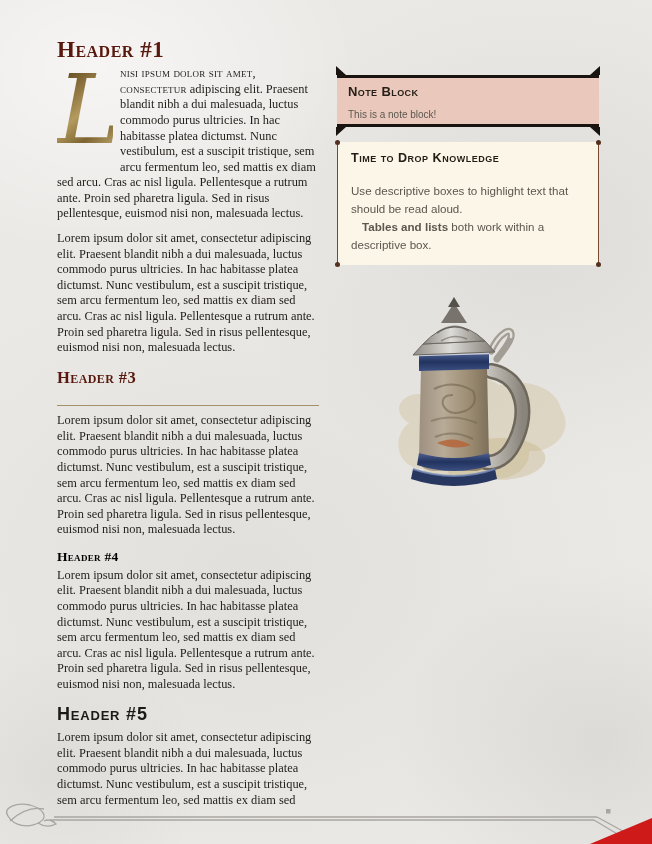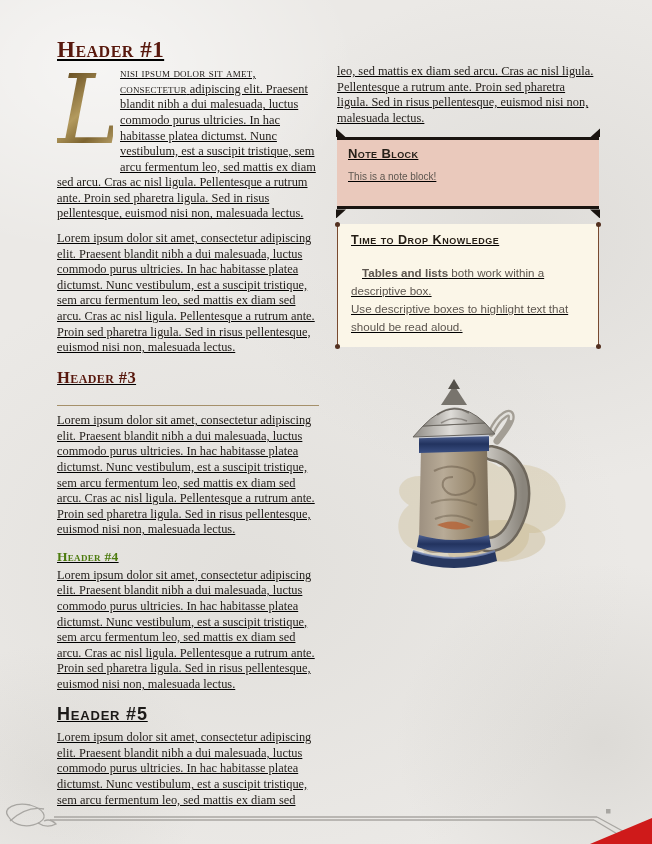--- a/index.html
+++ b/index.html
@@ -7,52 +7,52 @@
     width:652px;height:844px;position:relative;overflow:hidden;
     font-family:"Liberation Serif",serif;
     background-color:#ebe9e6;
     background-image:
       radial-gradient(ellipse 420px 300px at 15% 8%, rgba(255,255,255,.55), transparent 62%),
       radial-gradient(ellipse 520px 420px at 82% 28%, rgba(178,176,170,.22), transparent 60%),
       radial-gradient(ellipse 640px 520px at 38% 68%, rgba(188,186,178,.20), transparent 60%),
       radial-gradient(ellipse 340px 300px at 92% 88%, rgba(168,166,158,.22), transparent 60%),
       radial-gradient(ellipse 260px 220px at 8% 92%, rgba(172,170,162,.18), transparent 60%);
   }
-  .columns{position:absolute;top:38px;left:57px;width:542px;display:flex;gap:18px;text-decoration:underline;}
+  .columns{position:absolute;top:38px;left:57px;width:542px;display:flex;gap:18px;}
   .col{width:262px;}
   .col-left{height:772px;overflow:hidden;}
   .col-right{padding-top:26px;box-sizing:border-box;}
 
   
   .h-xl{font-variant:small-caps;font-weight:700;color:#58180D;font-size:23px;
         letter-spacing:.5px;margin:15px 0 4px;line-height:1.05;}
   .h-xl.first{margin-top:0;}
   .h-rule{font-variant:small-caps;font-weight:700;color:#58180D;font-size:16.5px;
         letter-spacing:.4px;margin:13px 0 7px;padding-bottom:19px;
         border-bottom:1.5px solid #a5906a;line-height:1.05;}
-  .h-sm{font-variant:small-caps;font-weight:700;color:#4d7c0f;font-size:13.5px;
+  .h-sm{font-variant:small-caps;font-weight:700;color:#000000;font-size:13.5px;
         letter-spacing:.3px;margin:12px 0 3px;line-height:1.1;}
   .h-sans{font-family:"Liberation Sans",sans-serif;font-variant:small-caps;font-weight:700;
         color:#1c1a18;font-size:18px;letter-spacing:.8px;margin:13px 0 5px;line-height:1.1;}
 
   p.body{font-size:12.4px;line-height:15.6px;margin:0 0 9px;color:#211d19;}
   .lead-sc{font-variant:small-caps;letter-spacing:.2px;}
 
   .dropcap{
     float:left;width:56px;height:88px;margin:6px 7px 0 0;
     font-family:"DejaVu Serif",serif;font-style:italic;
     font-size:96px;line-height:76px;text-align:center;
     color:#8f7539;
     background:linear-gradient(140deg,#6e5527 10%,#b39a5e 45%,#7d6430 68%,#c7b077 95%);
     -webkit-background-clip:text;background-clip:text;-webkit-text-fill-color:transparent;
   }
 
   
   .note{position:relative;background:#eac9bc;border-top:3px solid#1a1410;
-        border-bottom:3px solid #1a1410;padding:6px 11px 24px;margin:11px 0 15px;}
+        border-bottom:3px solid #1a1410;padding:6px 11px 4px;margin:11px 0 15px;}
   .note .tri{position:absolute;width:10px;height:9px;background:#1a1410;}
   .tri-tl{top:-12px;left:-1px;clip-path:polygon(0 0,100% 100%,0 100%);}
   .tri-tr{top:-12px;right:-1px;clip-path:polygon(100% 0,100% 100%,0 100%);}
   .tri-bl{bottom:-12px;left:-1px;clip-path:polygon(0 100%,100% 0,0 0);}
   .tri-br{bottom:-12px;right:-1px;clip-path:polygon(100% 100%,0 0,100% 0);}
   .note-title{font-family:"Liberation Sans",sans-serif;font-variant:small-caps;font-weight:700;
         font-size:13px;color:#262019;letter-spacing:.4px;}
   .note-body{font-family:"Liberation Sans",sans-serif;font-size:10px;color:#5d564f;margin-top:10px;}
 
   
@@ -92,39 +92,38 @@
     <div class="h-sm">Header #4</div>
     <p class="body">Lorem ipsum dolor sit amet, consectetur adipiscing elit. Praesent blandit nibh a dui malesuada, luctus commodo purus ultricies. In hac habitasse platea dictumst. Nunc vestibulum, est a suscipit tristique, sem arcu fermentum leo, sed mattis ex diam sed arcu. Cras ac nisl ligula. Pellentesque a rutrum ante. Proin sed pharetra ligula. Sed in risus pellentesque, euismod nisi non, malesuada lectus.</p>
 
     <div class="h-sans">Header #5</div>
     <p class="body">Lorem ipsum dolor sit amet, consectetur adipiscing elit. Praesent blandit nibh a dui malesuada, luctus commodo purus ultricies. In hac habitasse platea dictumst. Nunc vestibulum, est a suscipit tristique, sem arcu fermentum leo, sed mattis ex diam sed arcu. Cras ac nisl ligula. Pellentesque a rutrum ante. Proin sed pharetra ligula. Sed in risus pellentesque, euismod nisi non, malesuada lectus.</p>
 
   </div>
 
   <div class="col col-right">
 
-    <p class="body">leo, sed mattis ex diam sed arcu. Cras ac nisl ligula. Pellentesque a rutrum ante. Proin sed pharetra ligula. Sed in risus pellentesque, euismod nisi non, malesuada lectus.</p>
 
     <div class="note">
       <span class="tri tri-tl"></span>
       <span class="tri tri-tr"></span>
       <span class="tri tri-bl"></span>
       <span class="tri tri-br"></span>
       <div class="note-title">Note Block</div>
       <div class="note-body">This is a note block!</div>
     </div>
 
     <div class="descbox">
       <span class="dot dot-tl"></span>
       <span class="dot dot-tr"></span>
       <span class="dot dot-bl"></span>
       <span class="dot dot-br"></span>
       <div class="desc-title">Time to Drop Knowledge</div>
+      <div class="desc-body">Use descriptive boxes to highlight text that should be read aloud.</div>
       <div class="desc-body desc-line2"><b>Tables and lists</b><span> both work within a descriptive box.</span></div>
-      <div class="desc-body">Use descriptive boxes to highlight text that should be read aloud.</div>
     </div>
 
     <div class="stein-wrap">
       <svg width="190" height="210" viewBox="0 0 190 210">
         <defs>
           <linearGradient id="bodyG" x1="0" y1="0" x2="1" y2="0">
             <stop offset="0" stop-color="#9d9080"></stop>
             <stop offset="0.35" stop-color="#b8ab97"></stop>
             <stop offset="0.75" stop-color="#99896f"></stop>
             <stop offset="1" stop-color="#7d6f5b"></stop>

